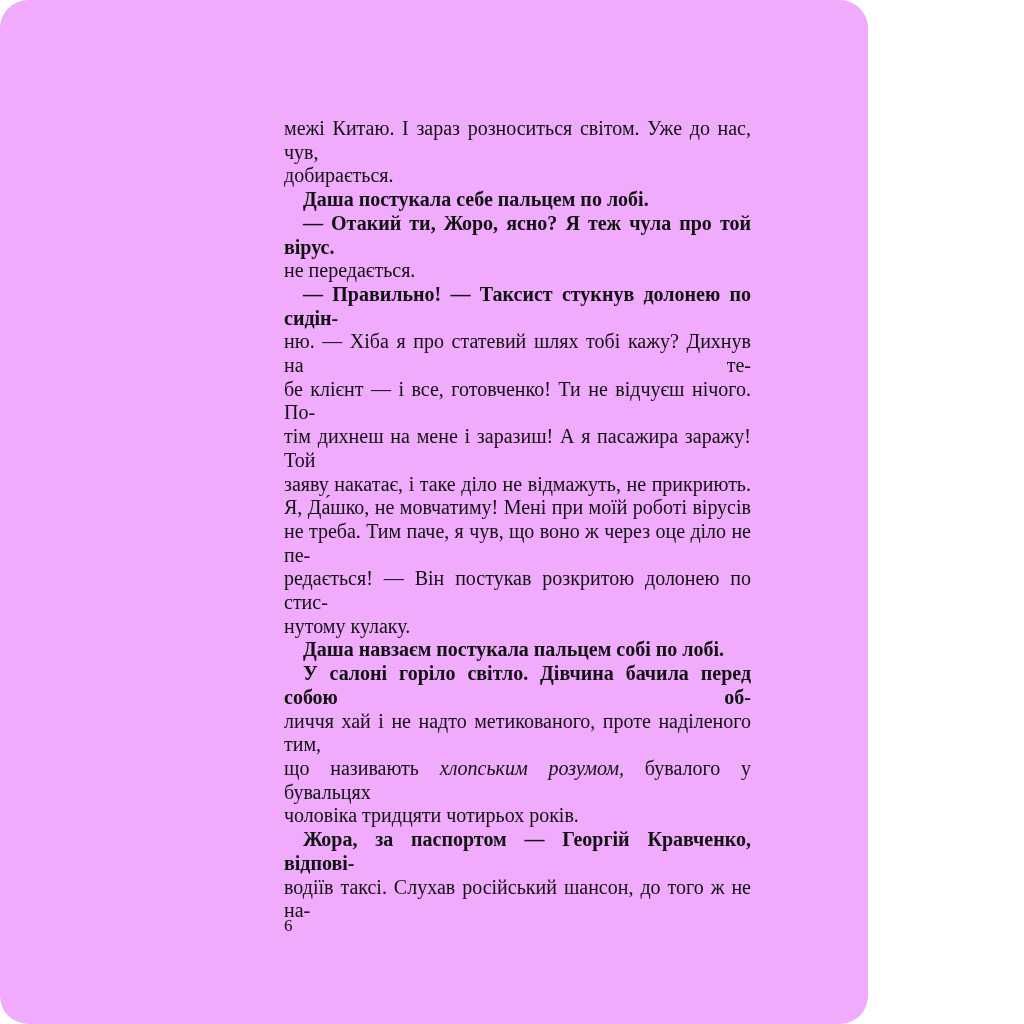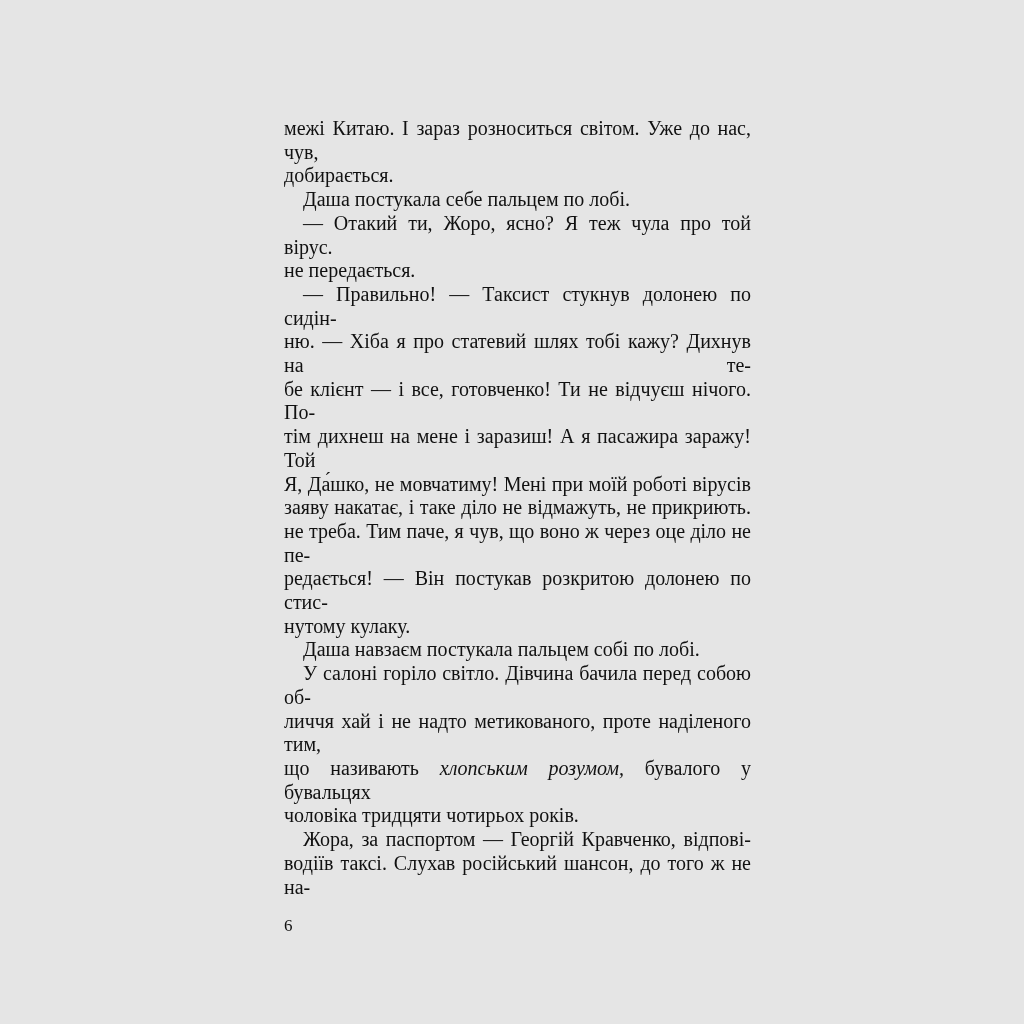--- a/index.html
+++ b/index.html
@@ -2,42 +2,43 @@
 <html lang="uk"><head>
 <meta charset="utf-8">
 <style>
   html, body {
     margin: 0;
     padding: 0;
     background: #ffffff;
   }
   .page {
     position: relative;
-    width: 1024px;
+    width: 868px;
     height: 1024px;
-    background: #e5e5e5;
+    background: #f0abfc;
     overflow: hidden;
     font-family: "Liberation Serif", "DejaVu Serif", serif;
     color: #111111;
+    border-radius: 28px;
   }
   .textblock {
     position: absolute;
     left: 284px;
     top: 117px;
     width: 467px;
     font-size: 20px;
     line-height: 23.7px;
     letter-spacing: 0px;
   }
   .para { margin: 0; padding: 0; }
   .ln { display: block; white-space: normal; }
   
   .j { text-align: justify; text-align-last: justify; }
   
-  .indent { text-indent: 19px; }
+  .indent { text-indent: 19px; font-weight: bold; }
   .pagenum {
     position: absolute;
     left: 284px;
     top: 916px;
     font-size: 17px;
     line-height: 20px;
     color: #111111;
   }
   i { font-style: italic; }
 </style>
@@ -59,22 +60,22 @@
     <p class="para">
       <span class="ln j indent">— Отакий ти, Жоро, ясно? Я теж чула про той вірус.</span>
       <span class="ln">не передається.</span>
     </p>
 
     <p class="para">
       <span class="ln j indent">— Правильно! — Таксист стукнув долонею по сидін-</span>
       <span class="ln j">ню. — Хіба я про статевий шлях тобі кажу? Дихнув на те-</span>
       <span class="ln j">бе клієнт — і все, готовченко! Ти не відчуєш нічого. По-</span>
       <span class="ln j">тім дихнеш на мене і заразиш! А я пасажира заражу! Той</span>
+      <span class="ln j">заяву накатає, і таке діло не відмажуть, не прикриють.</span>
       <span class="ln j">Я, Да́шко, не мовчатиму! Мені при моїй роботі вірусів</span>
-      <span class="ln j">заяву накатає, і таке діло не відмажуть, не прикриють.</span>
       <span class="ln j">не треба. Тим паче, я чув, що воно ж через оце діло не пе-</span>
       <span class="ln j">редається! — Він постукав розкритою долонею по стис-</span>
       <span class="ln">нутому кулаку.</span>
     </p>
 
     <p class="para">
       <span class="ln indent">Даша навзаєм постукала пальцем собі по лобі.</span>
     </p>
 
     <p class="para">

